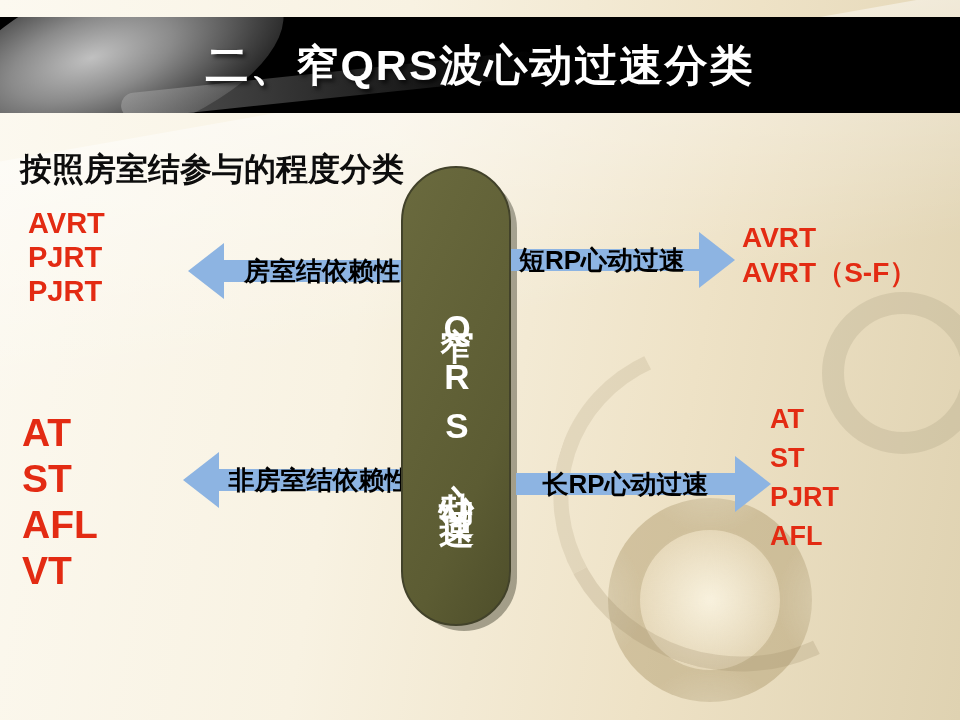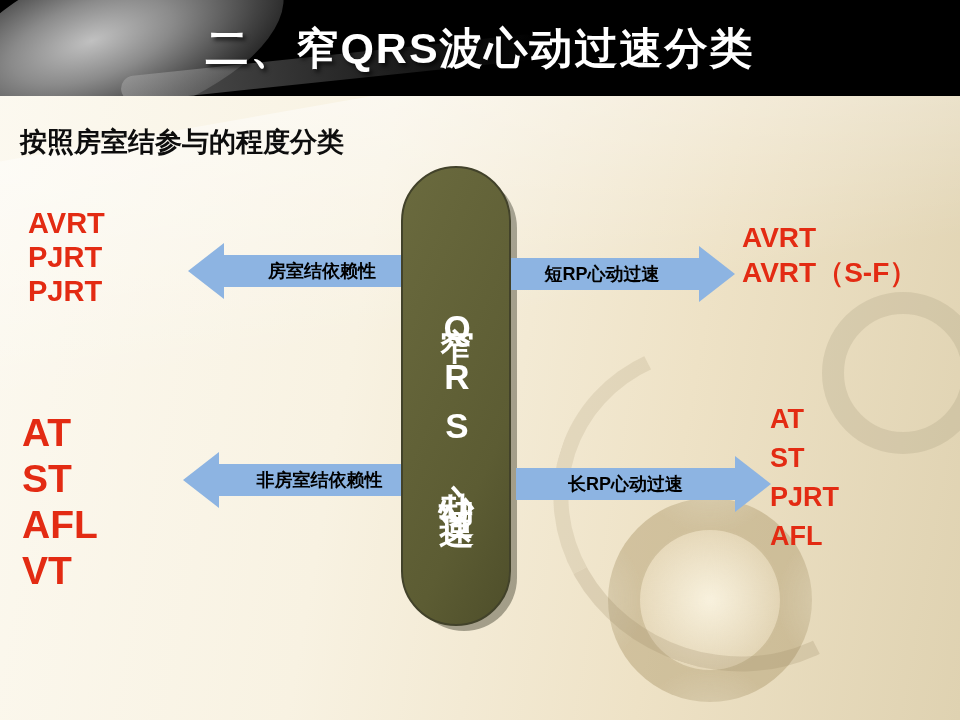--- a/index.html
+++ b/index.html
@@ -2,21 +2,21 @@
 <html style="--arrow-blue: #8db4e2; --item-red: #e32b13; --pill-olive: #6a6a3e; --banner-black: #000000;"><head>
 <meta charset="utf-8">
 <style>
   html,body{margin:0;padding:0;background:#888;}
   .slide{
     width:960px;height:720px;position:relative;overflow:hidden;margin:0 auto;
     font-family:"Liberation Sans","DejaVu Sans",sans-serif;
     background:linear-gradient(100deg,#fcf9f0 0%,#f8f2e2 38%,#eee2c6 70%,#dfd2b1 100%);
   }
   
-  .banner{position:absolute;left:0;top:0;width:960px;height:96px;background:#000;overflow:hidden;}
+  .banner{position:absolute;left:0;top:17px;width:960px;height:96px;background:#000;overflow:hidden;}
   .banner-photo{
     position:absolute;left:-50px;top:-40px;width:340px;height:160px;border-radius:50%;
     background:radial-gradient(ellipse at 42% 45%,#d6d6d6 0%,#9a9a9a 30%,#4a4a4a 62%,#000 95%);
     transform:rotate(-18deg);opacity:.9;
   }
   .banner-streak{
     position:absolute;left:120px;top:55px;width:420px;height:26px;border-radius:13px;
     background:linear-gradient(90deg,rgba(170,170,170,.5),rgba(60,60,60,0));transform:rotate(-6deg);
   }
   .slide-title{
@@ -28,21 +28,21 @@
   .wm{position:absolute;border-radius:50%;pointer-events:none;}
   .wm-chestpiece{width:140px;height:140px;left:608px;top:498px;border:32px solid rgba(158,138,94,.30);
     background:radial-gradient(circle,rgba(250,244,226,.85) 0%,rgba(205,185,145,.25) 75%);}
   .wm-ring2{width:118px;height:118px;left:822px;top:292px;border:22px solid rgba(150,138,112,.20);}
   .wm-tube{position:absolute;width:330px;height:300px;left:552px;top:340px;border:15px solid transparent;
     border-bottom-color:rgba(150,133,96,.22);border-left-color:rgba(150,133,96,.16);
     border-radius:50%;transform:rotate(18deg);pointer-events:none;}
   .wm-band{position:absolute;left:-120px;top:70px;width:1300px;height:240px;transform:rotate(-10deg);
     background:linear-gradient(rgba(255,255,255,.45),rgba(255,255,255,0));pointer-events:none;}
   
-  .section-header{position:absolute;font-size:27px;font-weight:bold;color:#0d0d0d;white-space:nowrap;}
+  .section-header{position:absolute;font-size:32px;font-weight:bold;color:#0d0d0d;white-space:nowrap;margin-top:24px;}
   .section-header.left{left:20px;top:124px;}
   .section-header.right{left:520px;top:124px;}
   
   .pill-shadow{
     position:absolute;left:411px;top:175px;width:106px;height:456px;border-radius:60px;
     background:rgba(45,45,28,.40);
   }
   .pill{
     position:absolute;left:401px;top:166px;width:106px;height:456px;border-radius:60px;
     background:linear-gradient(115deg,var(--pill-olive,#6a6a3e) 0%,#5c5c33 70%,#4e4e2a 100%);
@@ -52,25 +52,25 @@
     writing-mode:vertical-rl;text-orientation:upright;
     color:#fff;font-weight:bold;font-size:35px;letter-spacing:10px;white-space:nowrap;
   }
   
   .arrow{position:absolute;display:flex;align-items:center;z-index:2;}
   .arrow .head-left{width:0;height:0;border-top:28px solid transparent;border-bottom:28px solid transparent;
     border-right:36px solid var(--arrow-blue,#8db4e2);}
   .arrow .head-right{width:0;height:0;border-top:28px solid transparent;border-bottom:28px solid transparent;
     border-left:36px solid var(--arrow-blue,#8db4e2);}
   .arrow .arrow-body{
-    height:32px;background:var(--arrow-blue,#8db4e2);flex:1;display:flex;align-items:center;justify-content:center;
-    font-size:18px;font-weight:bold;color:#000;white-space:nowrap;padding:0 2px;
+    height:22px;background:var(--arrow-blue,#8db4e2);flex:1;display:flex;align-items:center;justify-content:center;
+    font-size:26px;font-weight:bold;color:#000;white-space:nowrap;padding:0 2px;
   }
   #arrow-top-left{left:188px;top:243px;width:232px;}
-  #arrow-top-right{left:505px;top:246px;width:230px;}
+  #arrow-top-right{left:505px;top:232px;width:230px;}
   #arrow-bottom-left{left:183px;top:452px;width:237px;text-align:center;}
   #arrow-bottom-right{left:516px;top:456px;width:255px;}
   
   .red-list{position:absolute;color:var(--item-red,#e32b13);font-weight:bold;z-index:2;}
   #list-top-left{left:28px;top:206px;width:155px;font-size:29px;line-height:34px;}
   #list-bottom-left{left:22px;top:410px;width:155px;font-size:39px;line-height:46px;}
   #list-top-right{left:742px;top:220px;width:218px;font-size:28px;line-height:35px;}
   #list-bottom-right{left:770px;top:400px;width:150px;font-size:27px;line-height:39px;}
 </style>
 </head>

